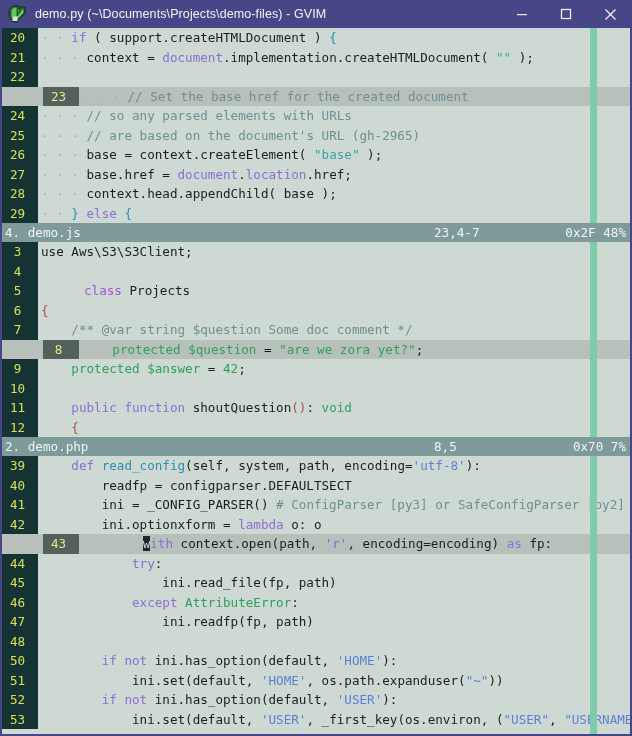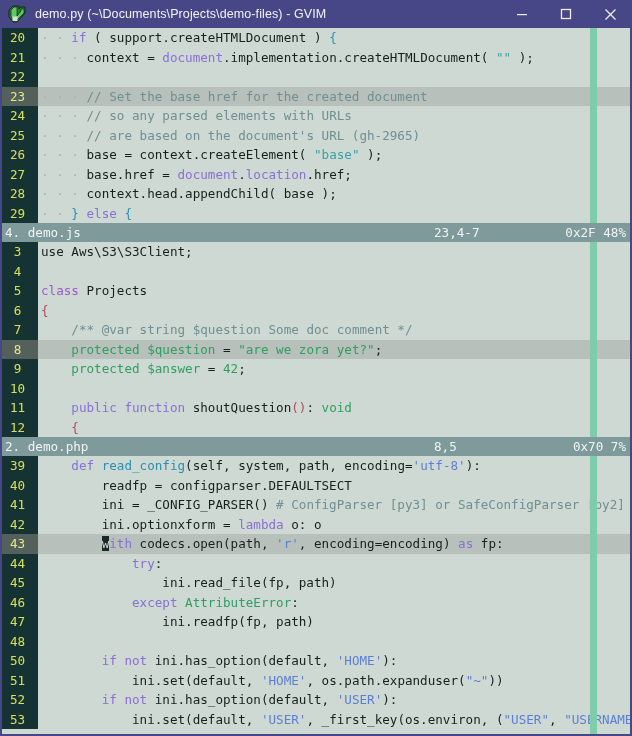--- a/index.html
+++ b/index.html
@@ -20,40 +20,40 @@
   
   .editor{position:absolute;left:0;top:28px;width:632px;height:708px;background:#cfdbd5;
           box-sizing:border-box;border-left:2px solid #474787;border-right:2px solid #474787;
           border-bottom:2px solid #474787;overflow:hidden;}
 
   .pane{position:relative;overflow:hidden;}
   .pane-body{position:relative;overflow:hidden;background:#ced9d3;}
 
   .row{height:19.5px;line-height:19.5px;display:flex;white-space:pre;font-size:12.6px;position:relative;}
   .row.cur{background:#b8c0bc;}
-  .row.cur .gut{background:#54605c;color:#e8e880;}
+  .row.cur .gut{background:#54605c;color:#e8e880;margin-left:41px;}
 
   .gut{width:36px;flex:0 0 36px;text-align:center;padding-right:5px;box-sizing:border-box;
        background:#163333;color:#d7e05a;}
   .code{flex:1 1 auto;padding-left:3px;box-sizing:border-box;overflow:hidden;position:relative;}
 
   
   .ccol{position:absolute;top:0;width:7px;background:#7fccab;left:588px;pointer-events:none;z-index:3;}
 
   
   .status{height:19px;line-height:19px;font-size:12.6px;display:flex;align-items:center;
           white-space:pre;color:#eef3f1;padding-left:3px;box-sizing:border-box;}
   .status.inactive{background:#7f9a9a;color:#f0f5f3;}
   .st-name{flex:1 1 auto;overflow:hidden;}
   .st-pos{flex:0 0 auto;width:118px;}
   .st-hex{flex:0 0 auto;width:74px;text-align:right;padding-right:4px;}
 
   
   .kw{color:#8a6fd4;}
-  .kw2{color:#9b59d0;}
+  .kw2{color:#9b59d0;margin-left:43px;}
   .cmt{color:#6f8f92;}
   .str{color:#5b7fd4;}
   .strg{color:#3aa3a3;}
   .fn{color:#2a8fb0;}
   .typ{color:#2e9e63;}
   .plain{color:#16211f;}
   .ws{color:#a6b5b0;}
   .brace{color:#b04a5a;}
   .grn{color:#2f9e5f;margin-top:19px;}
 
@@ -128,21 +128,21 @@
             <div class="ccol" style="height: 195px;"></div>
           </div>
           <div class="status inactive"><span class="st-name">2. demo.php</span><span class="st-pos">8,5</span><span class="st-hex">0x70 7%</span></div>
         </div>
         <div class="pane">
           <div class="pane-body" style="height: 390px;">
             <div class="row"><div class="gut">39</div><div class="code"><span class="plain">    </span><span class="kw">def</span><span class="plain"> </span><span class="fn">read_config</span><span class="plain">(self, system, path, encoding=</span><span class="str">'utf-8'</span><span class="plain">):</span></div></div>
             <div class="row"><div class="gut">40</div><div class="code"><span class="plain">        readfp = configparser.DEFAULTSECT</span></div></div>
             <div class="row"><div class="gut">41</div><div class="code"><span class="plain">        ini = _CONFIG_PARSER() </span><span class="cmt"># ConfigParser [py3] or SafeConfigParser [py2]</span></div></div>
             <div class="row"><div class="gut">42</div><div class="code"><span class="plain">        ini.optionxform = </span><span class="kw">lambda</span><span class="plain"> o: o</span></div></div>
-            <div class="row cur"><div class="gut">43</div><div class="code"><span class="plain">        </span><span class="cursor">w</span><span class="kw">ith</span><span class="plain"> codecs.open(path, </span><span class="str">'r'</span><span class="plain">, encoding=encoding) </span><span class="kw">as</span><span class="plain"> fp:</span></div></div>
+            <div class="row cur"><div class="gut">43</div><div class="code"><span class="plain">        </span><span class="cursor">w</span><span class="kw">ith</span><span class="plain"> context.open(path, </span><span class="str">'r'</span><span class="plain">, encoding=encoding) </span><span class="kw">as</span><span class="plain"> fp:</span></div></div>
             <div class="row"><div class="gut">44</div><div class="code"><span class="plain">            </span><span class="kw">try</span><span class="plain">:</span></div></div>
             <div class="row"><div class="gut">45</div><div class="code"><span class="plain">                ini.read_file(fp, path)</span></div></div>
             <div class="row"><div class="gut">46</div><div class="code"><span class="plain">            </span><span class="kw">except</span><span class="plain"> </span><span class="typ">AttributeError</span><span class="plain">:</span></div></div>
             <div class="row"><div class="gut">47</div><div class="code"><span class="plain">                ini.readfp(fp, path)</span></div></div>
             <div class="row"><div class="gut">48</div><div class="code"></div></div>
             <div class="row"><div class="gut">50</div><div class="code"><span class="plain">        </span><span class="kw">if</span><span class="plain"> </span><span class="kw">not</span><span class="plain"> ini.has_option(default, </span><span class="str">'HOME'</span><span class="plain">):</span></div></div>
             <div class="row"><div class="gut">51</div><div class="code"><span class="plain">            ini.set(default, </span><span class="str">'HOME'</span><span class="plain">, os.path.expanduser(</span><span class="str">"~"</span><span class="plain">))</span></div></div>
             <div class="row"><div class="gut">52</div><div class="code"><span class="plain">        </span><span class="kw">if</span><span class="plain"> </span><span class="kw">not</span><span class="plain"> ini.has_option(default, </span><span class="str">'USER'</span><span class="plain">):</span></div></div>
             <div class="row"><div class="gut">53</div><div class="code"><span class="plain">            ini.set(default, </span><span class="str">'USER'</span><span class="plain">, _first_key(os.environ, (</span><span class="str">"USER"</span><span class="plain">, </span><span class="str">"USERNAME"</span></div></div>
             <div class="ccol" style="height: 390px;"></div>

